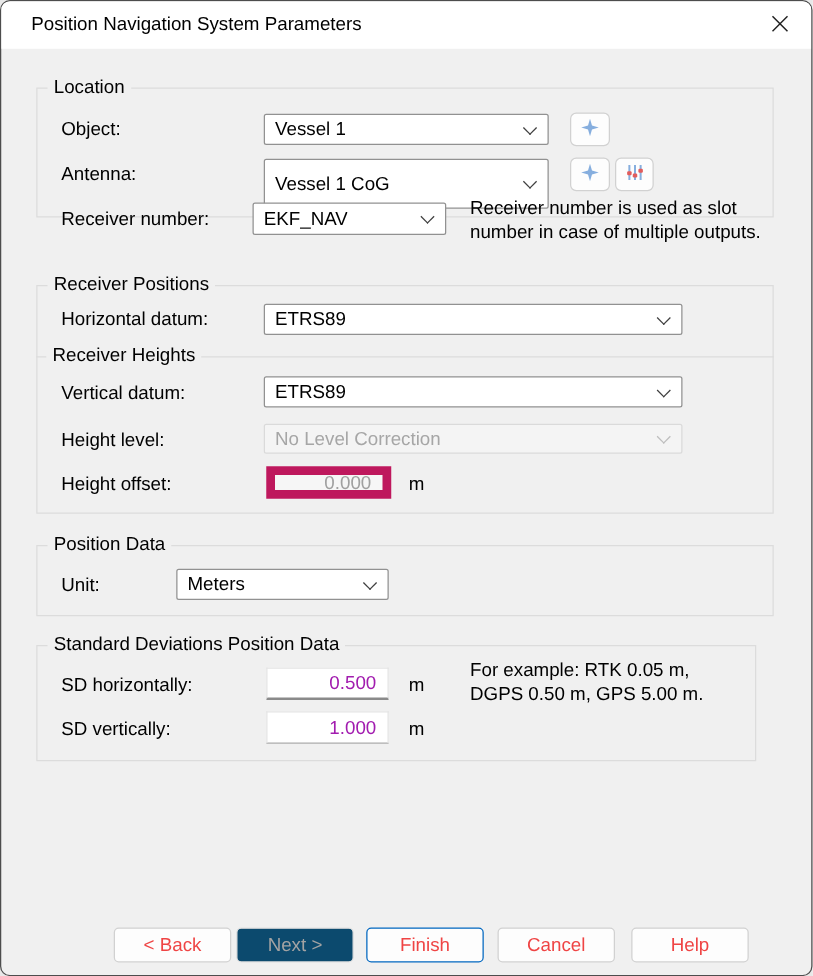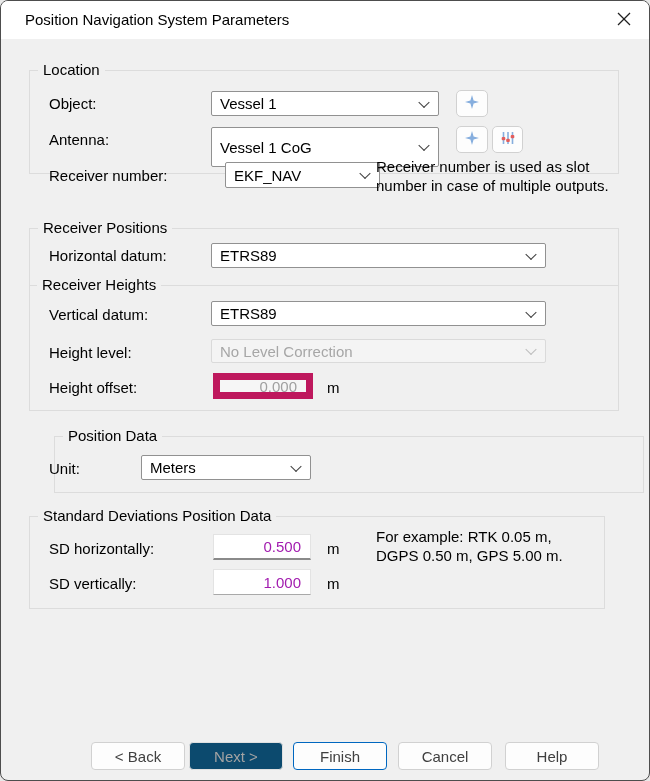--- a/index.html
+++ b/index.html
@@ -92,21 +92,21 @@
     border-radius: 5px;
     display: flex; align-items: center; justify-content: center;
     cursor: pointer;
   }
   .btn {
     position: absolute; width: 94px; height: 28px;
     background: #fdfdfd;
     border: 1px solid #d1d1d1;
     border-radius: 4px;
     font-family: "Liberation Sans", "DejaVu Sans", sans-serif;
-    font-size: 15px; color: #404040;
+    font-size: 15px; color: #ef4444;
     cursor: pointer;
   }
   .btn.default { border: 1.5px solid #0067c0; }
   .btn:disabled {
     color: #a3a3a3;
     background: #0c4a6e;
     border-color: #e0e0e0;
     cursor: default;
   }
 </style>
@@ -163,21 +163,21 @@
         <line x1="8" y1="2" x2="8" y2="14" stroke="#86aede" stroke-width="1.6"></line>
         <line x1="12.5" y1="2" x2="12.5" y2="14" stroke="#86aede" stroke-width="1.6"></line>
         <rect x="1.7" y="7" width="3.6" height="3.2" rx="1" fill="#e25d5d"></rect>
         <rect x="6.2" y="8.8" width="3.6" height="3.2" rx="1" fill="#e25d5d"></rect>
         <rect x="10.7" y="5" width="3.6" height="3.2" rx="1" fill="#e25d5d"></rect>
       </svg>
     </span>
   </button>
 
   <div class="lbl" style="left:48px; top:166px;">Receiver number:</div>
-  <div class="combo" style="left:224px; top:161px; width:155px; height:26px;text-align:right;">
+  <div class="combo" style="left:201px; top:161px; width:155px; height:26px;text-align:right;">
     <span class="ctext">EKF_NAV</span>
     <span class="chev"></span>
   </div>
   <div class="note" style="left:375px; top:156px;">
     <div>Receiver number is used as slot</div>
     <div>number in case of multiple outputs.</div>
   </div>
 
   <div class="grpbox" style="left:28px; top:227px; width:590px; height:183px;">
     <span class="grplabel">Receiver Positions</span>
@@ -202,21 +202,21 @@
   <div class="lbl" style="left:48px; top:343px;">Height level:</div>
   <div class="combo disabled" style="left:210px; top:338px; width:335px; height:24px;">
     <span class="ctext">No Level Correction</span>
     <span class="chev"></span>
   </div>
 
   <div class="lbl" style="left:48px; top:378px;">Height offset:</div>
   <input class="txt disabled" style="left: 212px; top: 372px; width: 100px; height: 26px;" disabled="" value="0.000">
   <div class="lbl" style="left:326px; top:378px;">m</div>
 
-  <div class="grpbox" style="left:28px; top:435px; width:590px; height:57px;margin-left:25px;">
+  <div class="grpbox" style="left:28px; top:435px; width:590px; height:57px;">
     <span class="grplabel">Position Data</span>
   </div>
 
   <div class="lbl" style="left:48px; top:459px;">Unit:</div>
   <div class="combo" style="left:140px; top:454px; width:170px; height:25px;">
     <span class="ctext">Meters</span>
     <span class="chev"></span>
   </div>
 
   <div class="grpbox" style="left:28px; top:515px; width:576px; height:93px;">

